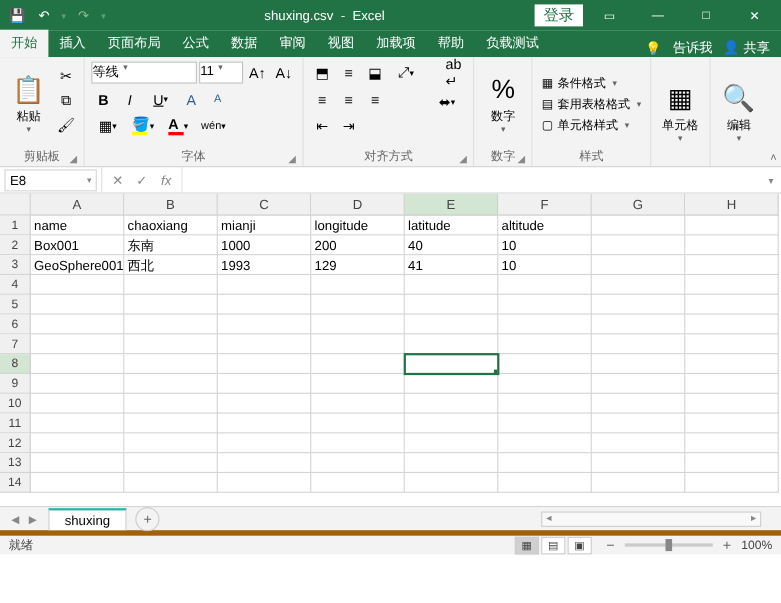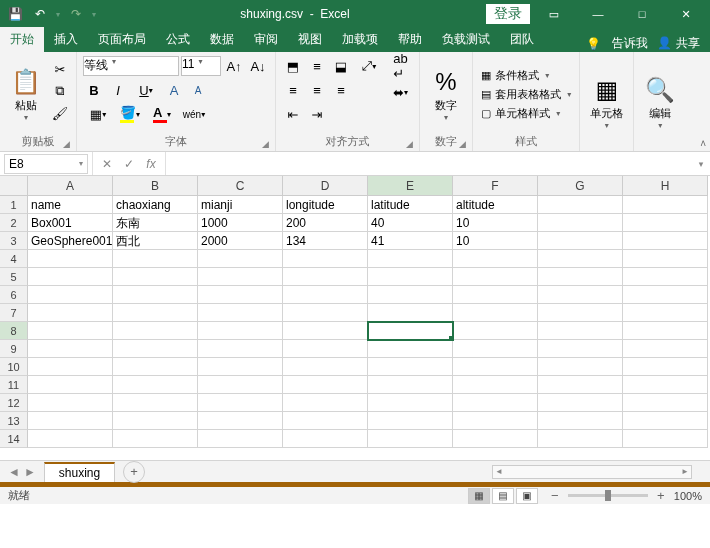--- a/index.html
+++ b/index.html
@@ -71,21 +71,21 @@
 .row-h.sel { background: #d3e5d3; }
 .cell { border-right: 1px solid #d4d4d4; border-bottom: 1px solid #d4d4d4; height: 18px; font-size: 12px; padding: 0 3px; line-height: 18px; overflow: hidden; white-space: nowrap; cursor: cell; }
 .cell.num { text-align: left; }
 .cell.selected { outline: 2px solid #217346; outline-offset: -1px; position: relative; z-index: 2; }
 .cell.selected::after { content: ""; position: absolute; right: -3px; bottom: -3px; width: 6px; height: 6px; background: #217346; }
 
 
 .sheet-bar { height: 22px; border-top: 1px solid #d4d4d4; display: flex; align-items: center; background: #f3f3f3; font-size: 12px; }
 .sheet-nav { display: flex; gap: 4px; padding: 0 8px; color: #888; }
 .sheet-nav span { cursor: pointer; }
-.sheet-tab { background: #fff; border: 1px solid #ccc; border-bottom: none; padding: 2px 14px; cursor: pointer; border-top: 2px solid #a16207; }
+.sheet-tab { background: #fff; border: 1px solid #ccc; border-bottom: none; padding: 2px 14px; cursor: pointer; border-top: 2px solid #14b8a6; }
 .sheet-add { width: 22px; height: 22px; display: inline-flex; align-items: center; justify-content: center; color: #666; cursor: pointer; border: 1px solid #ccc; border-radius: 50%; font-size: 13px; margin-left: 8px; }
 .sheet-spacer { flex: 1; }
 .hscroll-ph { width: 200px; height: 14px; border: 1px solid #ccc; background: #f9f9f9; margin-right: 18px; position: relative; }
 .hscroll-ph::before, .hscroll-ph::after { content: "◄"; position: absolute; font-size: 8px; color: #888; top: 1px; }
 .hscroll-ph::before { left: 2px; }
 .hscroll-ph::after { content: "►"; right: 2px; }
 
 
 .status-bar { height: 22px; background: #f3f3f3; border-top: 5px solid #a16207; display: flex; align-items: center; font-size: 11px; padding: 0 8px; color: #444; }
 .status-spacer { flex: 1; }
@@ -124,21 +124,20 @@
   <div class="tab active">开始</div>
   <div class="tab">插入</div>
   <div class="tab">页面布局</div>
   <div class="tab">公式</div>
   <div class="tab">数据</div>
   <div class="tab">审阅</div>
   <div class="tab">视图</div>
   <div class="tab">加载项</div>
   <div class="tab">帮助</div>
   <div class="tab">负载测试</div>
-  <div class="tab">团队</div>
   <div class="tabs-right">
     <span>💡</span>
     <span>告诉我</span>
     <span>👤 <span>共享</span></span>
   </div>
 </div>
 
 <div class="ribbon">
 
   <div class="group">
@@ -216,21 +215,21 @@
           <span class="fmt-btn">≡</span>
           <span class="fmt-btn">≡</span>
           <span class="fmt-btn">≡</span>
         </div>
         <div class="align-row">
           <span class="fmt-btn">⇤</span>
           <span class="fmt-btn">⇥</span>
         </div>
       </div>
       <div class="align-col" style="justify-content:flex-start;gap:6px;">
-        <span class="fmt-btn" style="width:auto;padding:0 4px;">ab<br>↵</span>
+        <span class="fmt-btn" style="width:auto;padding:0 4px;margin-left:12px;">ab<br>↵</span>
         <span class="fmt-btn dd" style="width:auto;padding:0 4px;">⬌ <span style="font-size:8px;">▾</span></span>
       </div>
     </div>
     <div class="group-label"><span>对齐方式</span><span class="dlg-launcher">◢</span></div>
   </div>
 
   <div class="group" style="min-width:46px;">
     <div class="group-body">
       <div class="big-btn">
         <span class="icon">%</span>
@@ -327,22 +326,22 @@
       <div class="cell">东南</div>
       <div class="cell num">1000</div>
       <div class="cell num">200</div>
       <div class="cell num">40</div>
       <div class="cell num">10</div>
       <div class="cell"></div>
       <div class="cell"></div>
       <div class="row-h">3</div>
       <div class="cell">GeoSphere001</div>
       <div class="cell">西北</div>
-      <div class="cell num">2000</div>
-      <div class="cell num">134</div>
+      <div class="cell num">1993</div>
+      <div class="cell num">129</div>
       <div class="cell num">41</div>
       <div class="cell num">10</div>
       <div class="cell"></div>
       <div class="cell"></div>
       <div class="row-h">4</div>
       <div class="cell"></div>
       <div class="cell"></div>
       <div class="cell"></div>
       <div class="cell"></div>
       <div class="cell"></div>

